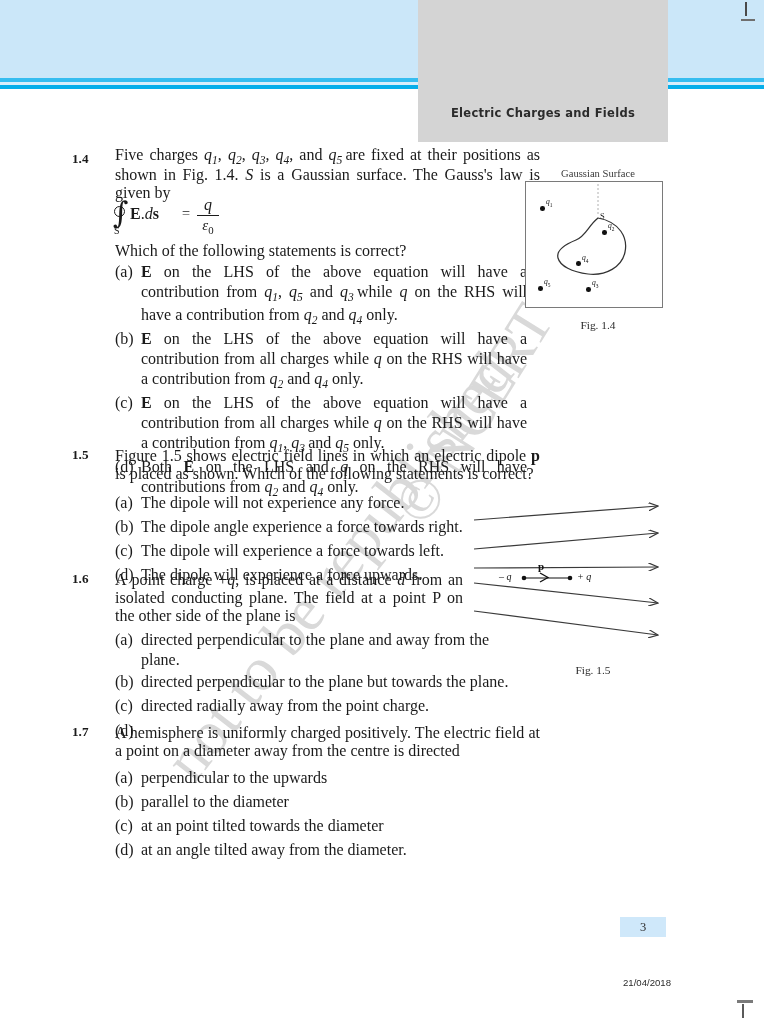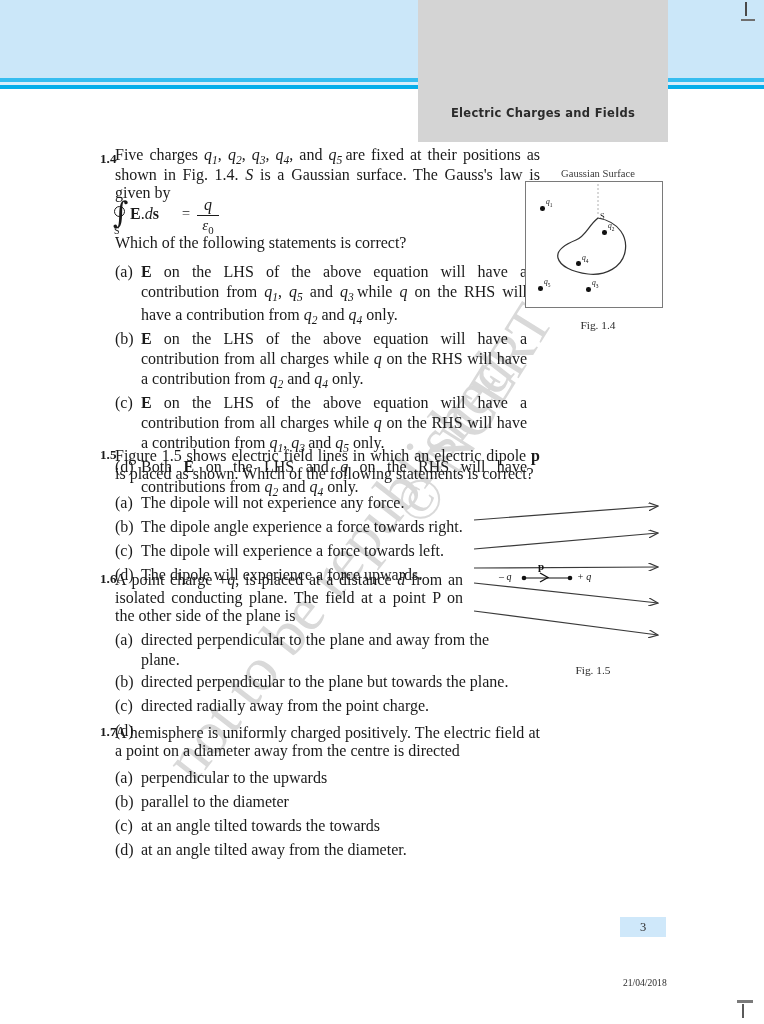--- a/index.html
+++ b/index.html
@@ -116,21 +116,20 @@
     position: absolute;
     left: 0; top: 0;
     width: 764px; height: 1024px;
     z-index: 2;
   }
   .qnum {
     position: absolute;
     left: 72px;
     font-weight: bold;
     font-size: 13.2px;
-    margin-left: 28px;
   }
   .qbody {
     position: absolute;
     left: 115px;
     text-align: justify;
   }
   .opts {
     margin-top: 7px;
   }
   .opt {
@@ -288,21 +287,21 @@
     width: 46px; height: 20px;
     background: #cfe8fa;
     text-align: center;
     line-height: 20px;
     font-size: 12.5px;
     color: #2b2b2b;
   }
   .footer-date {
     position: absolute;
     left: 623px; top: 977px;
-    font-family: Liberation Serif, serif;
+    font-family: Liberation Sans, sans-serif;
     font-size: 9.6px;
     color: #2b2b2b;
   }
 </style>
 </head>
 <body>
 
 <div class="header-band"></div>
 <div class="header-rule-1"></div>
 <div class="header-gap"></div>
@@ -333,21 +332,21 @@
     <span class="eq-sub-s">S</span>
     <span class="eq-lhs"><b class="v">E</b>.<i class="v">d</i><b class="v">s</b></span>
     <span class="eq-eq">=</span>
     <span class="eq-frac">
       <span class="eq-num">q</span>
       <span class="eq-bar"></span>
       <span class="eq-den">ε<sub style="font-style:normal">0</sub></span>
     </span>
   </div>
 
-  <div class="qbody" style="top:234px; width:425px">Which of the following statements is correct?</div>
+  <div class="qbody" style="top:242px; width:425px">Which of the following statements is correct?</div>
 
   <div class="qbody opts" style="top:255px; width:412px">
     <div class="opt">
       <span class="tag">(a)</span>
       <b class="v">E</b> on the LHS of the above equation will have a contribution from <i class="v">q</i><sub>1</sub>, <i class="v">q</i><sub>5</sub> and <i class="v">q</i><sub>3</sub> while <i class="v">q</i> on the RHS will have a contribution from <i class="v">q</i><sub>2</sub> and <i class="v">q</i><sub>4</sub> only.
     </div>
     <div class="opt">
       <span class="tag">(b)</span>
       <b class="v">E</b> on the LHS of the above equation will have a contribution from all charges while <i class="v">q</i> on the RHS will have a contribution from <i class="v">q</i><sub>2</sub> and <i class="v">q</i><sub>4</sub> only.
     </div>
@@ -414,21 +413,21 @@
     <div class="opt" style="margin-bottom:4px">
       <span class="tag">(a)</span>
       <span>perpendicular to the upwards</span>
     </div>
     <div class="opt" style="margin-bottom:4px">
       <span class="tag">(b)</span>
       <span>parallel to the diameter</span>
     </div>
     <div class="opt" style="margin-bottom:4px">
       <span class="tag">(c)</span>
-      <span>at an angle tilted towards the towards</span>
+      <span>at an point tilted towards the diameter</span>
     </div>
     <div class="opt">
       <span class="tag">(d)</span>
       <span>at an angle tilted away from the diameter.</span>
     </div>
   </div>
 
   <div class="fig14-wrap">
     <div class="fig14-label">Gaussian Surface</div>
     <div class="fig14-box">

